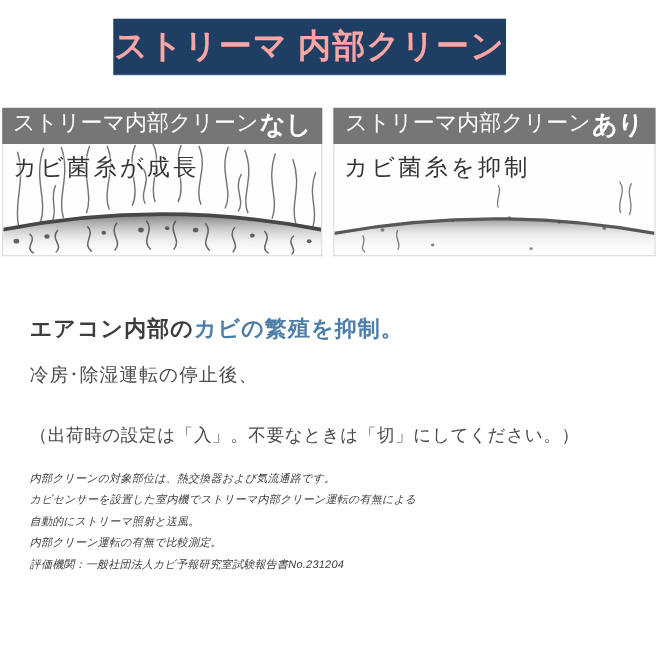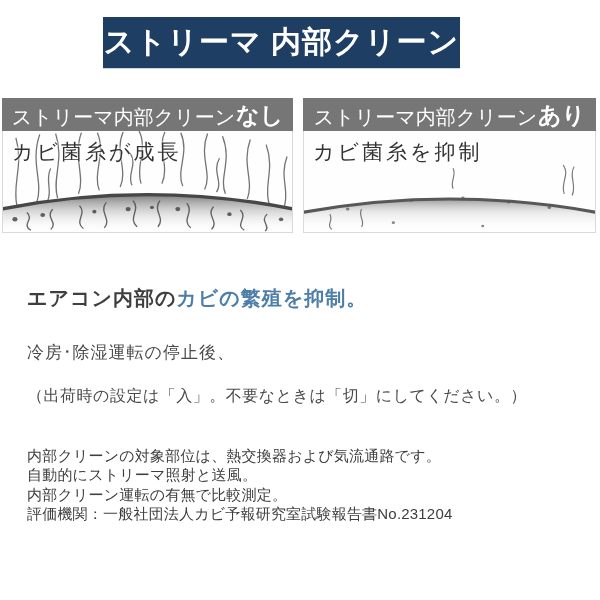--- a/index.html
+++ b/index.html
@@ -11,31 +11,31 @@
   }
   *{box-sizing:border-box;}
   html,body{margin:0;padding:0;}
   body{
     width:600px;height:600px;position:relative;background:#ffffff;
     font-family:"Liberation Sans","DejaVu Sans",sans-serif;
     overflow:hidden;
   }
   .banner{
     position:absolute;left:103px;top:17px;width:357px;height:51px;
-    background:var(--navy);color:#ffffff;
+    background:var(--navy);color:#fca5a5;
     display:flex;align-items:center;justify-content:center;
     font-size:30px;font-weight:bold;letter-spacing:1px;
     box-shadow:0 1px 0 rgba(160,190,210,.6);
   }
   .panel{position:absolute;top:98px;}
   .panel.left{left:2px;width:291px;}
   .panel.right{left:303px;width:293px;}
   .panel-header{
     height:33px;background:var(--header-gray);color:#fff;
-    display:flex;align-items:flex-end;justify-content:center;
+    display:flex;align-items:flex-start;justify-content:center;
     font-size:20px;white-space:nowrap;
   }
   .panel-header .suffix{font-weight:bold;font-size:23px;margin-left:1px;}
   .photo{
     position:relative;height:102px;background:#fefefe;
     border:1px solid #d9d9d9;border-top:none;overflow:hidden;
   }
   .photo-caption{
     position:absolute;top:7px;left:9px;z-index:2;
     font-size:21px;color:#333;letter-spacing:3px;
@@ -44,30 +44,30 @@
   .photo svg{position:absolute;left:0;top:0;width:100%;height:100%;}
   .headline{
     position:absolute;left:27px;top:285px;
     font-size:20px;font-weight:bold;letter-spacing:1px;white-space:nowrap;
   }
   .headline .hl-prefix{color:var(--text-dark);text-align:right;}
   .headline .hl-accent{color:var(--accent-blue);}
   .body-text{
     position:absolute;left:27px;top:329px;
     font-size:17px;color:var(--text-body);line-height:23px;
-    letter-spacing:1px;white-space:nowrap;margin-top:12px;
+    letter-spacing:1px;white-space:nowrap;
   }
   .note-text{
     position:absolute;left:27px;top:386px;
     font-size:16px;color:var(--text-body);letter-spacing:.5px;white-space:nowrap;
   }
   .footnotes{
-    position:absolute;left:27px;top:446px;
-    font-size:15px;color:var(--text-dark);line-height:19.4px;
-    letter-spacing:.2px;white-space:nowrap;
+    position:absolute;left:27px;top:426px;
+    font-size:10px;color:var(--text-dark);line-height:19.4px;
+    letter-spacing:.2px;white-space:nowrap;font-style:italic;
   }
 </style>
 </head>
 <body>
 
 <div class="banner">
   <span>ストリーマ 内部クリーン</span>
 </div>
 
 <div class="panel left">
@@ -174,16 +174,17 @@
 </div>
 
 <div class="body-text">
   <div>冷房･除湿運転の停止後、</div>
 </div>
 
 <div class="note-text">（出荷時の設定は「入」。不要なときは「切」にしてください。）</div>
 
 <div class="footnotes">
   <div>内部クリーンの対象部位は、熱交換器および気流通路です。</div>
+  <div>カビセンサーを設置した室内機でストリーマ内部クリーン運転の有無による</div>
   <div>自動的にストリーマ照射と送風。</div>
   <div>内部クリーン運転の有無で比較測定。</div>
   <div>評価機関：一般社団法人カビ予報研究室試験報告書No.231204</div>
 </div>
 
 </body></html>

